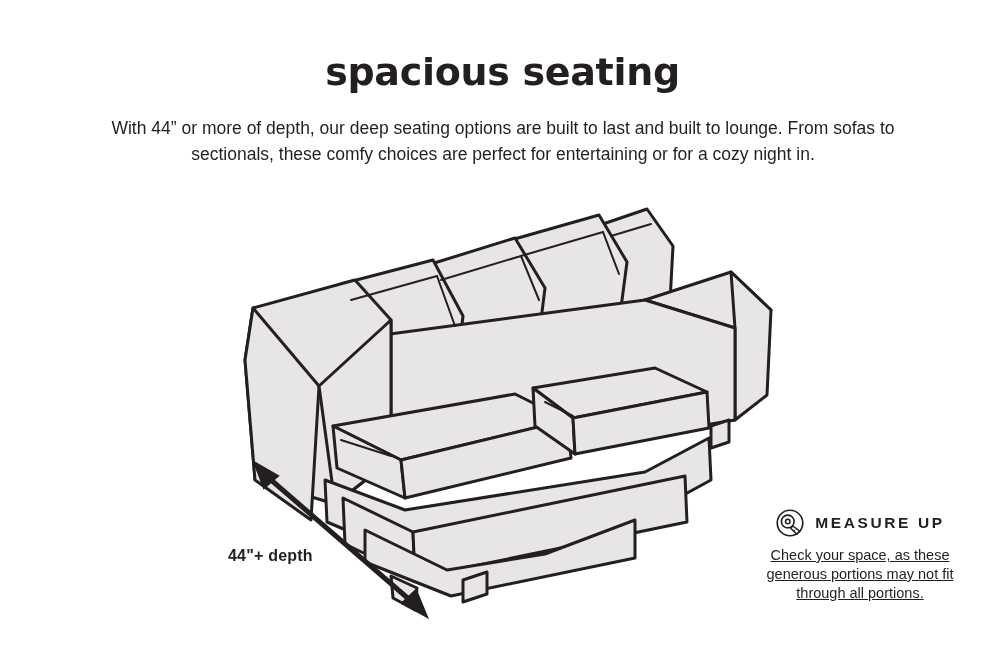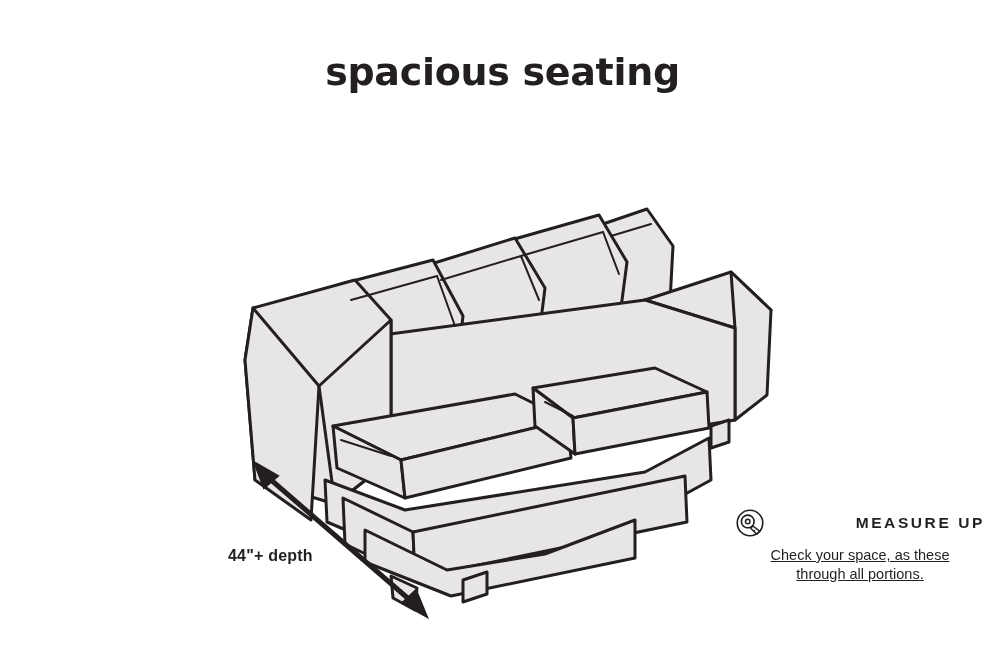--- a/index.html
+++ b/index.html
@@ -70,21 +70,21 @@
   .measure-block {
     position: absolute;
     left: 735px;
     top: 508px;
     width: 250px;
     text-align: center;
   }
   .measure-head {
     display: flex;
     align-items: center;
-    justify-content: space-between;
+    justify-content: center;
     gap: 10px;
     margin-bottom: 8px;
   }
   .measure-title {
     font-size: 15.5px;
     font-weight: bold;
     letter-spacing: 2.6px;
     color: #231f20;
     font-family: "Liberation Sans", sans-serif;
   }
@@ -101,20 +101,21 @@
     display: block;
   }
 </style>
 </head>
 <body>
 
 <div class="page">
 
   <div class="headline">spacious seating</div>
 
+  <div class="subcopy">With 44” or more of depth, our deep seating options are built to last and built to lounge. From sofas to sectionals, these comfy choices are perfect for entertaining or for a cozy night in.</div>
 
   <svg class="illustration" viewBox="0 0 590 450" aria-hidden="true">
     <g fill="#e8e6e4" stroke="#231f20" stroke-width="3" stroke-linejoin="round" stroke-linecap="round">
 
       <path d="M388 44 L432 29 L458 66 L455 122 L408 140 L384 112 Z"></path>
 
       <path d="M296 60 L384 35 L412 82 L404 143 L312 170 L286 122 Z"></path>
 
       <path d="M216 84 L300 58 L330 108 L322 172 L230 200 L202 146 Z"></path>
 
@@ -181,17 +182,18 @@
         <circle cx="17" cy="18" r="8.5" fill="none" stroke="#231f20" stroke-width="2.2"></circle>
         <circle cx="17" cy="18" r="3" fill="none" stroke="#231f20" stroke-width="2"></circle>
         <path d="M24 24 L33 31 L29 35 L21 27 Z" fill="none" stroke="#231f20" stroke-width="2"></path>
         <line x1="25" y1="29" x2="27" y2="31" stroke="#231f20" stroke-width="1.4"></line>
         <line x1="28" y1="27" x2="30" y2="29" stroke="#231f20" stroke-width="1.4"></line>
       </svg>
       <span class="measure-title">MEASURE UP</span>
     </div>
     <div class="measure-body">
       <div>Check your space, as these</div>
+      <div>generous portions may not fit</div>
       <div>through all portions.</div>
     </div>
   </div>
 
 </div>
 
 </body></html>

